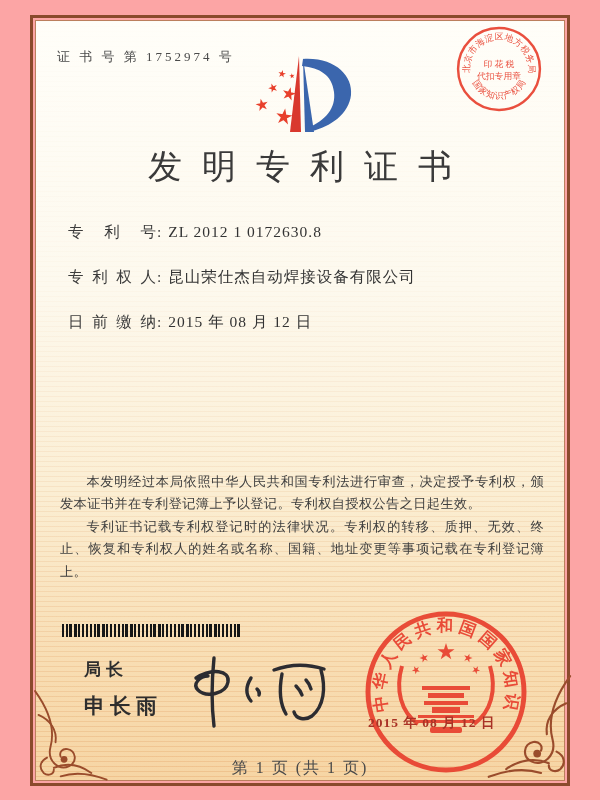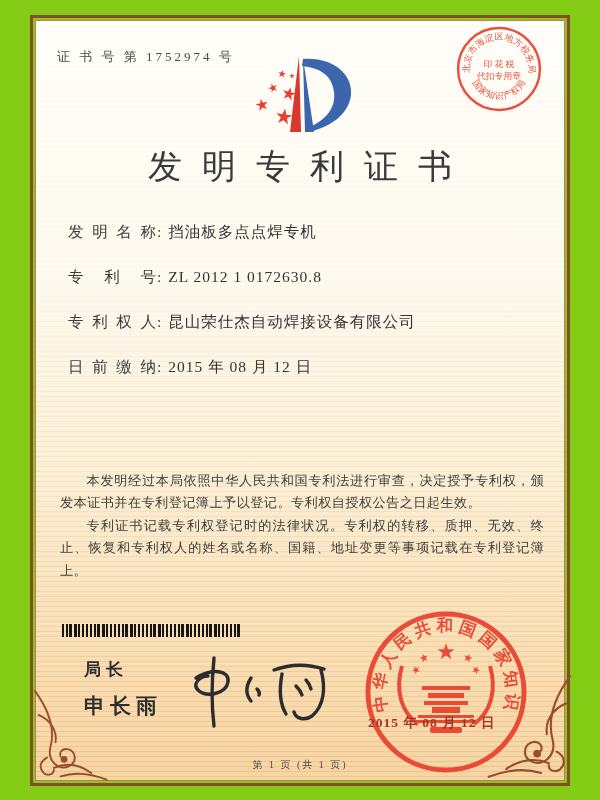--- a/index.html
+++ b/index.html
@@ -1,16 +1,16 @@
 <!DOCTYPE html>
 <html><head>
 <meta charset="utf-8">
 <style>
   html,body{margin:0;padding:0;background:#e9e7e0;}
-  .page{position:relative;width:600px;height:800px;background:#84cc16;overflow:hidden;
+  .page{position:relative;width:600px;height:800px;background:#fca5a5;overflow:hidden;
         font-family:"Liberation Serif","DejaVu Serif",serif;color:#3d3d3d;}
   
   .frame{position:absolute;left:30px;top:15px;right:30px;bottom:14px;
          border:3px solid #8a4a2c;z-index:1;}
   .frame .inner{position:absolute;inset:2px;border:1px solid #bb7f5e;}
   
   .paper{position:absolute;left:36px;top:21px;right:36px;bottom:20px;z-index:0;
          background:linear-gradient(180deg,#fffef9 0%,#fdf9ee 35%,#fbeed3 62%,#f8ddb2 85%,#f6d5a4 100%);}
   .waves{position:absolute;left:36px;top:21px;right:36px;bottom:20px;z-index:0;
          background:repeating-linear-gradient(180deg,rgba(219,136,70,.28) 0 1px,rgba(255,255,255,0) 1px 5px);
@@ -20,34 +20,34 @@
   .logo{position:absolute;left:238px;top:42px;width:124px;height:94px;z-index:3;}
   .title{position:absolute;left:0;top:144px;width:600px;text-align:center;font-size:34px;
          letter-spacing:20px;text-indent:20px;color:#3a3a3a;font-weight:500;z-index:3;}
   .fields{position:absolute;left:68px;top:222px;width:478px;z-index:3;}
   .field-row{margin-bottom:24px;font-size:15.5px;white-space:nowrap;}
   .field-label{display:inline-block;width:88px;text-align:justify;text-align-last:justify;color:#3c3c3c;}
   .field-colon{display:inline-block;margin:0 7px 0 1px;}
   .field-value{letter-spacing:1px;color:#333;}
   .body-text{position:absolute;left:60px;top:471px;width:484px;z-index:3;}
   .body-text p{margin:0;text-indent:2em;font-size:13.2px;line-height:22.4px;
-               text-align:justify;color:#3e3e3e;letter-spacing:.4px;font-family:Liberation Mono, monospace;}
+               text-align:justify;color:#3e3e3e;letter-spacing:.4px;}
   .barcode{position:absolute;left:62px;top:624px;width:178px;height:13px;z-index:3;
            background:repeating-linear-gradient(90deg,#161616 0 2px,rgba(0,0,0,0) 2px 4px),
                       repeating-linear-gradient(90deg,#161616 0 1px,rgba(0,0,0,0) 1px 7px);}
   .signer-title{position:absolute;left:84px;top:658px;font-size:17px;font-weight:700;
                 letter-spacing:5px;color:#2e2e2e;z-index:3;}
   .signer-name{position:absolute;left:84px;top:692px;font-size:21px;font-weight:700;
                letter-spacing:5px;color:#2e2e2e;z-index:3;}
   .autograph{position:absolute;left:178px;top:644px;width:170px;height:92px;z-index:3;}
   .tax-seal{position:absolute;left:455px;top:25px;width:88px;height:88px;z-index:4;opacity:.92;}
   .cnipa-seal{position:absolute;left:360px;top:606px;width:172px;height:172px;z-index:4;opacity:.93;}
   .seal-date{position:absolute;left:368px;top:714px;width:170px;font-size:13.5px;font-weight:700;
              letter-spacing:1px;color:#a93226;z-index:5;}
-  .footer{position:absolute;left:0;top:758px;width:600px;text-align:center;font-size:10px;
+  .footer{position:absolute;left:0;top:758px;width:600px;text-align:center;font-size:16px;
           letter-spacing:2px;color:#4a4a4a;z-index:3;}
   .orn{position:absolute;z-index:2;}
   .orn-right{left:481px;top:670px;width:92px;height:112px;}
   .orn-left{left:29px;top:686px;width:88px;height:98px;transform:scaleX(-1);}
 </style>
 </head>
 <body>
 
 <div class="page">
 
@@ -72,23 +72,20 @@
       <use href="#star" transform="translate(54,34) scale(2.8) rotate(-8)"></use>
     </g>
     <polygon points="61,14 52,90 63,90" fill="#d9382e"></polygon>
     <polygon points="65,16 67,90 76,90" fill="#3b66ad"></polygon>
     <path d="M 65,17 C 97,15 115,34 113,53 C 111,72 92,85 74,89 C 69,90 67,88 70,86 C 88,78 98,66 96,50 C 94,33 82,26 64,24 Z" fill="#3b66ad"></path>
   </svg>
 
   <div class="title">发明专利证书</div>
 
   <div class="fields">
-    <div class="field-row">
-      <span class="field-label">发明名称</span><span class="field-colon">:</span><span class="field-value">挡油板多点点焊专机</span>
-    </div>
     <div class="field-row">
       <span class="field-label">专利号</span><span class="field-colon">:</span><span class="field-value">ZL 2012 1 0172630.8</span>
     </div>
     <div class="field-row">
       <span class="field-label">专利权人</span><span class="field-colon">:</span><span class="field-value">昆山荣仕杰自动焊接设备有限公司</span>
     </div>
     <div class="field-row">
       <span class="field-label">日前缴纳</span><span class="field-colon">:</span><span class="field-value">2015 年 08 月 12 日</span>
     </div>
   </div>

